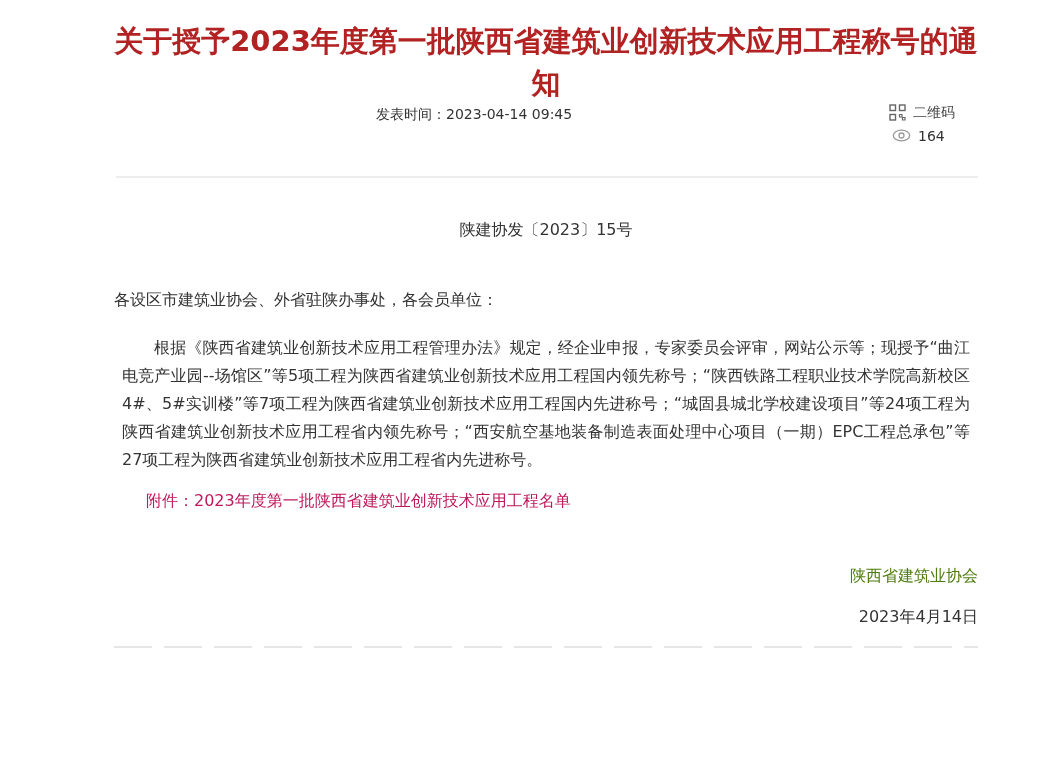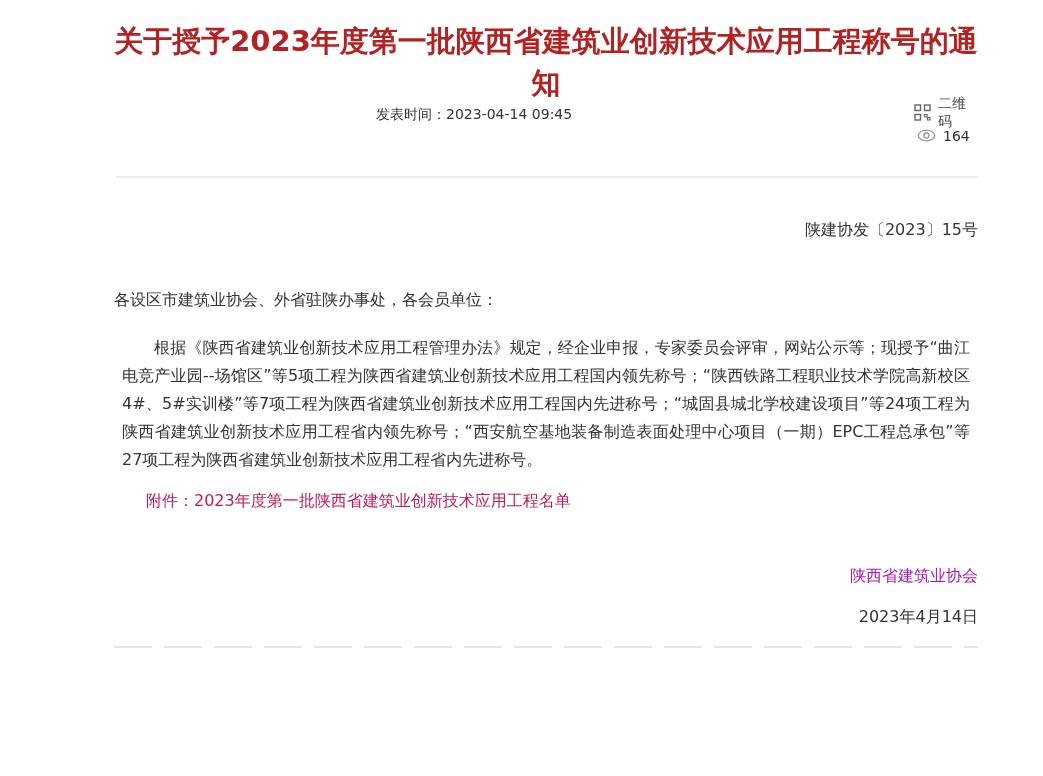--- a/index.html
+++ b/index.html
@@ -35,21 +35,21 @@
     color: #333333;
   }
   .publish {
     position: absolute;
     left: 262px;
     top: 2px;
     white-space: nowrap;
   }
   .meta-right {
     position: absolute;
-    left: 800px;
+    left: 775px;
     top: -2px;
     display: flex;
     flex-direction: column;
     gap: 2px;
   }
   .qr-row, .views-row {
     display: flex;
     align-items: center;
     gap: 7px;
     height: 21px;
@@ -57,21 +57,21 @@
   }
   .views-row { padding-left: 3px; color: #333333; text-align: center; }
   .icon { display: inline-flex; align-items: center; }
   .divider {
     margin: 28px 0 0 2px;
     border: none;
     border-top: 2px solid #ededed;
   }
   .doc-number {
     margin-top: 41px;
-    text-align: right;
+    text-align: center;
     font-size: 16px;
     line-height: 21px;
     color: #333333;
   }
   .salutation {
     margin: 49px 0 0 0;
     font-size: 16px;
     line-height: 21px;
     color: #333333;
   }
@@ -90,21 +90,21 @@
     font-size: 16px;
     line-height: 21px;
     color: #be185d;
     text-indent: 2em;
   }
   .signature {
     margin: 54px 0 0 0;
     text-align: right;
     font-size: 16px;
     line-height: 21px;
-    color: #a21caf;
+    color: #4d7c0f;
   }
   .date {
     margin: 20px 0 0 0;
     text-align: right;
     font-size: 16px;
     line-height: 21px;
     color: #333333;
   }
   .bottom-dashes {
     margin-top: 19px;

